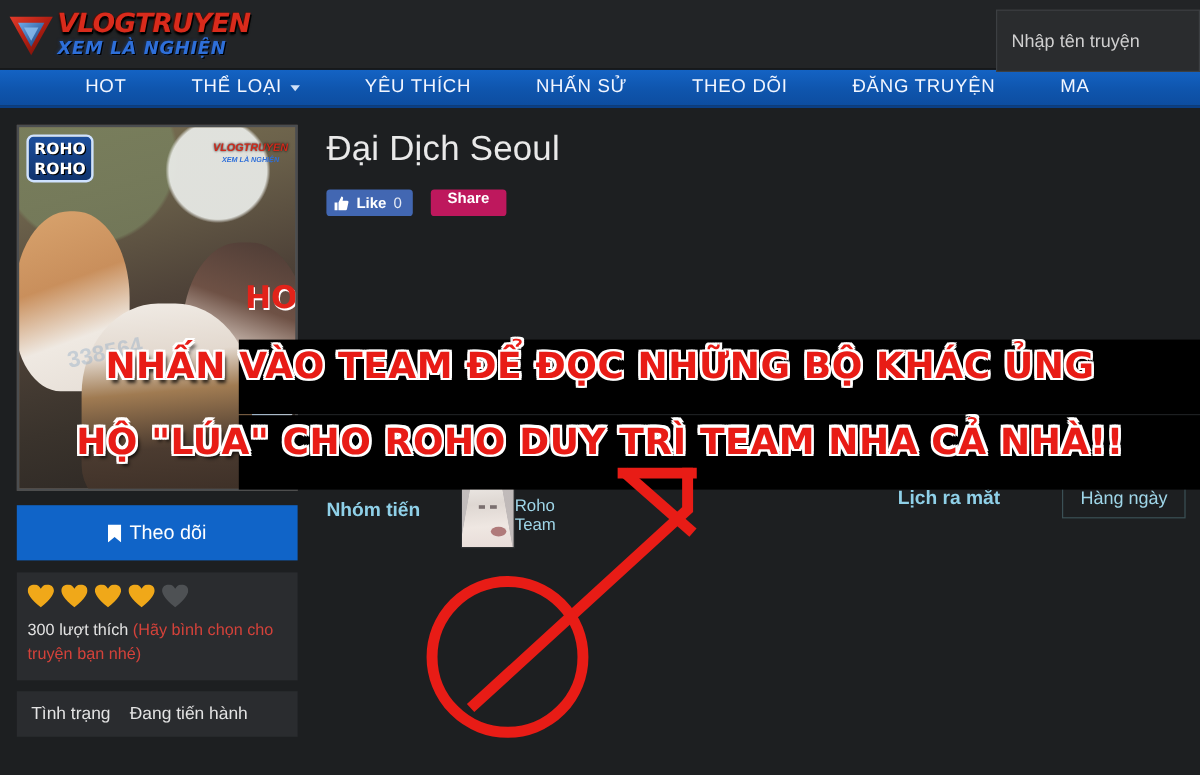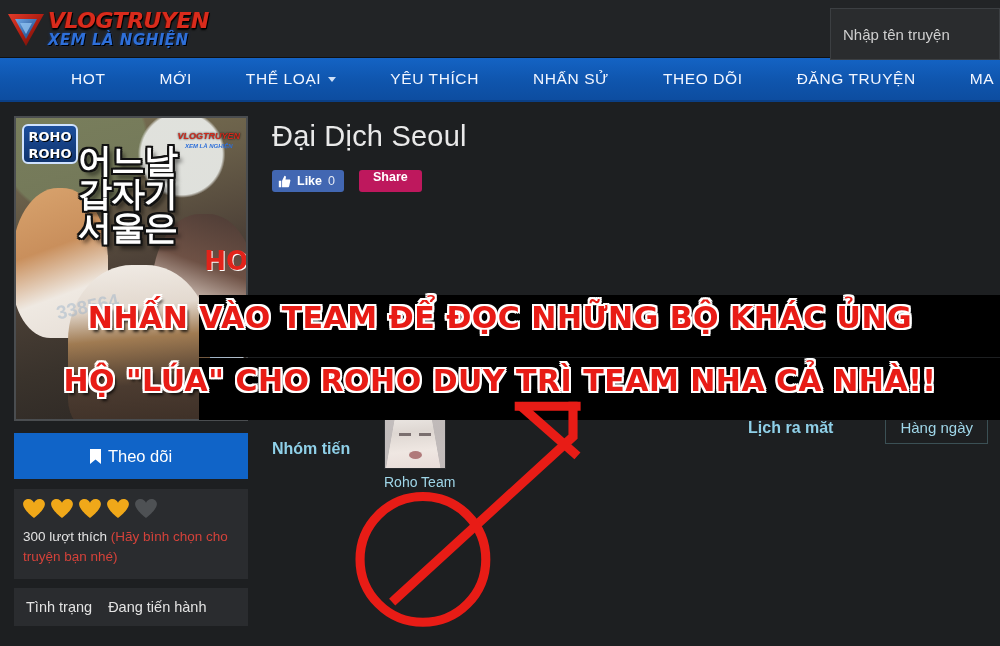--- a/index.html
+++ b/index.html
@@ -52,21 +52,21 @@
     color: #d8d8d8;
     font-size: 15px;
     padding: 0 12px;
     font-family: "Liberation Sans", sans-serif;
     outline: none;
   }
   .search-input::placeholder { color: #cfcfcf; }
 
   
   .nav {
-    height: 44px;
+    height: 32px;
     background: linear-gradient(180deg, #1463c4 0%, #0f55ad 55%, #0d4da0 100%);
     display: flex;
     align-items: center;
     border-bottom: 2px solid #0a3f86;
     padding-left: 44px;
     overflow: hidden;
     white-space: nowrap;
   }
   .nav-item {
     color: #f2f6ff;
@@ -272,21 +272,21 @@
     border: 1px solid #3b5055;
     color: #9fd6e8;
     font-size: 15px;
     padding: 7px 13px;
     background: transparent;
     cursor: pointer;
     font-family: "Liberation Sans", sans-serif;
   }
 
   .team {
-    display: flex; flex-direction: column; 
+    display: flex; flex-direction: row; align-items: center;
     width: 96px;
   }
   .team-avatar {
     width: 62px; height: 62px;
     background: linear-gradient(175deg,#f4f1ee 0%,#ded7d2 40%,#efe7e2 70%,#e8dcd8 100%);
     border: 1px solid #2a2c2f;
     position: relative; overflow: hidden;
   }
   .team-avatar .hair {
     position: absolute; inset: 0;
@@ -376,23 +376,20 @@
   <div class="search-wrap">
     <input class="search-input" type="text" placeholder="Nhập tên truyện" style="">
   </div>
 </div>
 
 <div class="nav">
   <div class="nav-item">
       <span>HOT</span>
     </div>
   <div class="nav-item">
-      <span>MỚI</span>
-    </div>
-  <div class="nav-item">
       <span>THỂ LOẠI</span>
       <i class="caret"></i>
     </div>
   <div class="nav-item">
       <span>YÊU THÍCH</span>
     </div>
   <div class="nav-item">
       <span>NHẤN SỬ</span>
     </div>
   <div class="nav-item">
@@ -408,25 +405,20 @@
 
 <div class="main">
 
   <div class="left-col">
 
     <div class="cover">
       <div class="cover-bg"></div>
       <div class="cover-fig fig-left"></div>
       <div class="cover-fig fig-right"></div>
       <div class="cover-fig fig-center"></div>
-      <div class="cover-ktitle">
-        <div>어느날</div>
-        <div>갑자기</div>
-        <div>서울은</div>
-      </div>
       <div class="roho-badge">
         <div>ROHO</div>
         <div>ROHO</div>
       </div>
       <div class="cover-wm">
         <span class="w1">VLOGTRUYEN</span>
         <span class="w2">XEM LÀ NGHIỆN</span>
       </div>
       <div class="cover-hot">HO</div>
       <div class="cover-num">338564</div>

